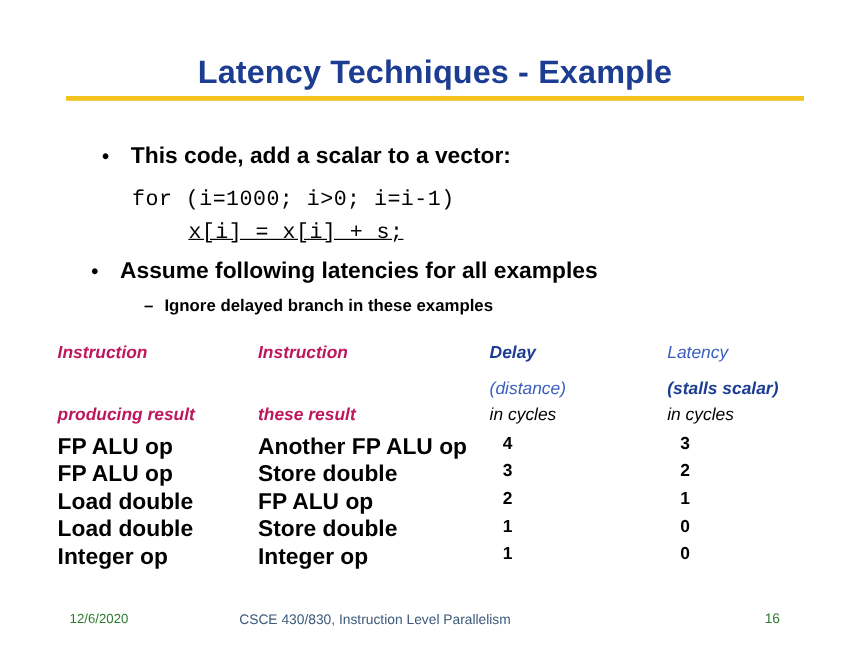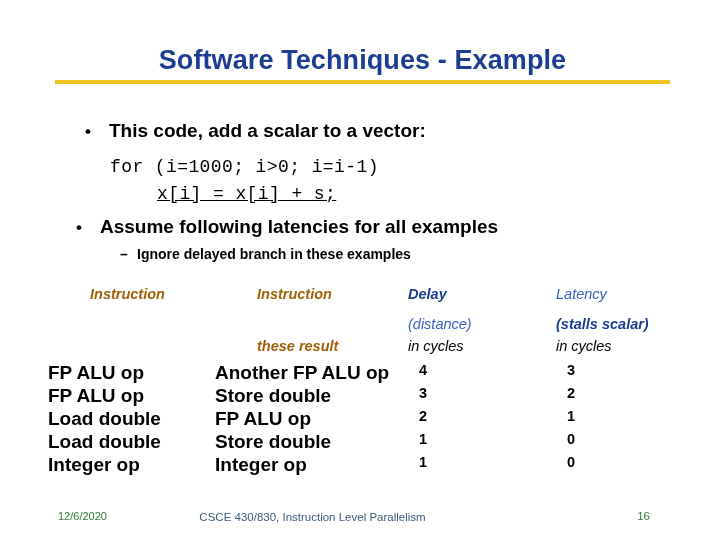--- a/index.html
+++ b/index.html
@@ -102,22 +102,21 @@
     height: 200px;
   }
   .cell {
     position: absolute;
     white-space: nowrap;
     font-size: 14.5px;
   }
   .hdr-italic-bold {
     font-style: italic;
     font-weight: bold;
-    color: #a16207;
-    margin-left: 42px;
+    color: #be185d;
   }
   .hdr-blue-bold {
     font-style: italic;
     font-weight: bold;
     color: #1d3d92;
   }
   .hdr-blue-light {
     font-style: italic;
     font-weight: normal;
     color: #3a5fc0;
@@ -187,21 +186,21 @@
     font-size: 11.5px;
     color: #2e7d32;
     white-space: nowrap;
   }
 </style>
 </head>
 <body>
 
 <div class="slide">
 
-  <div class="title">Software Techniques - Example</div>
+  <div class="title">Latency Techniques - Example</div>
   <div class="title-rule"></div>
 
   <div class="bullet-row bullet-1">
     <span class="bullet-dot">•</span>
     <span class="bullet-text">This code, add a scalar to a vector:</span>
   </div>
 
   <div class="code code-1">for (i=1000; i&gt;0; i=i-1)</div>
   <div class="code code-2">x[i] = x[i] + s;</div>
 
@@ -218,20 +217,21 @@
   <div class="table">
 
     <div class="cell col-a r-h1 hdr-italic-bold">Instruction</div>
     <div class="cell col-b r-h1 hdr-italic-bold">Instruction</div>
     <div class="cell col-c r-h1 hdr-blue-bold">Delay</div>
     <div class="cell col-d r-h1 hdr-blue-light">Latency</div>
 
     <div class="cell col-c r-h2 hdr-blue-light">(distance)</div>
     <div class="cell col-d r-h2 hdr-blue-bold">(stalls scalar)</div>
 
+    <div class="cell col-a r-h3 hdr-italic-bold">producing result</div>
     <div class="cell col-b r-h3 hdr-italic-bold">these result</div>
     <div class="cell col-c r-h3 hdr-black-bold">in cycles</div>
     <div class="cell col-d r-h3 hdr-black-bold">in cycles</div>
 
     <div class="cell col-a r-1 body-cell">FP ALU op</div>
     <div class="cell col-b r-1 body-cell">Another FP ALU op</div>
     <div class="cell num-c r-1 num-cell">4</div>
     <div class="cell num-d r-1 num-cell">3</div>
 
     <div class="cell col-a r-2 body-cell">FP ALU op</div>

